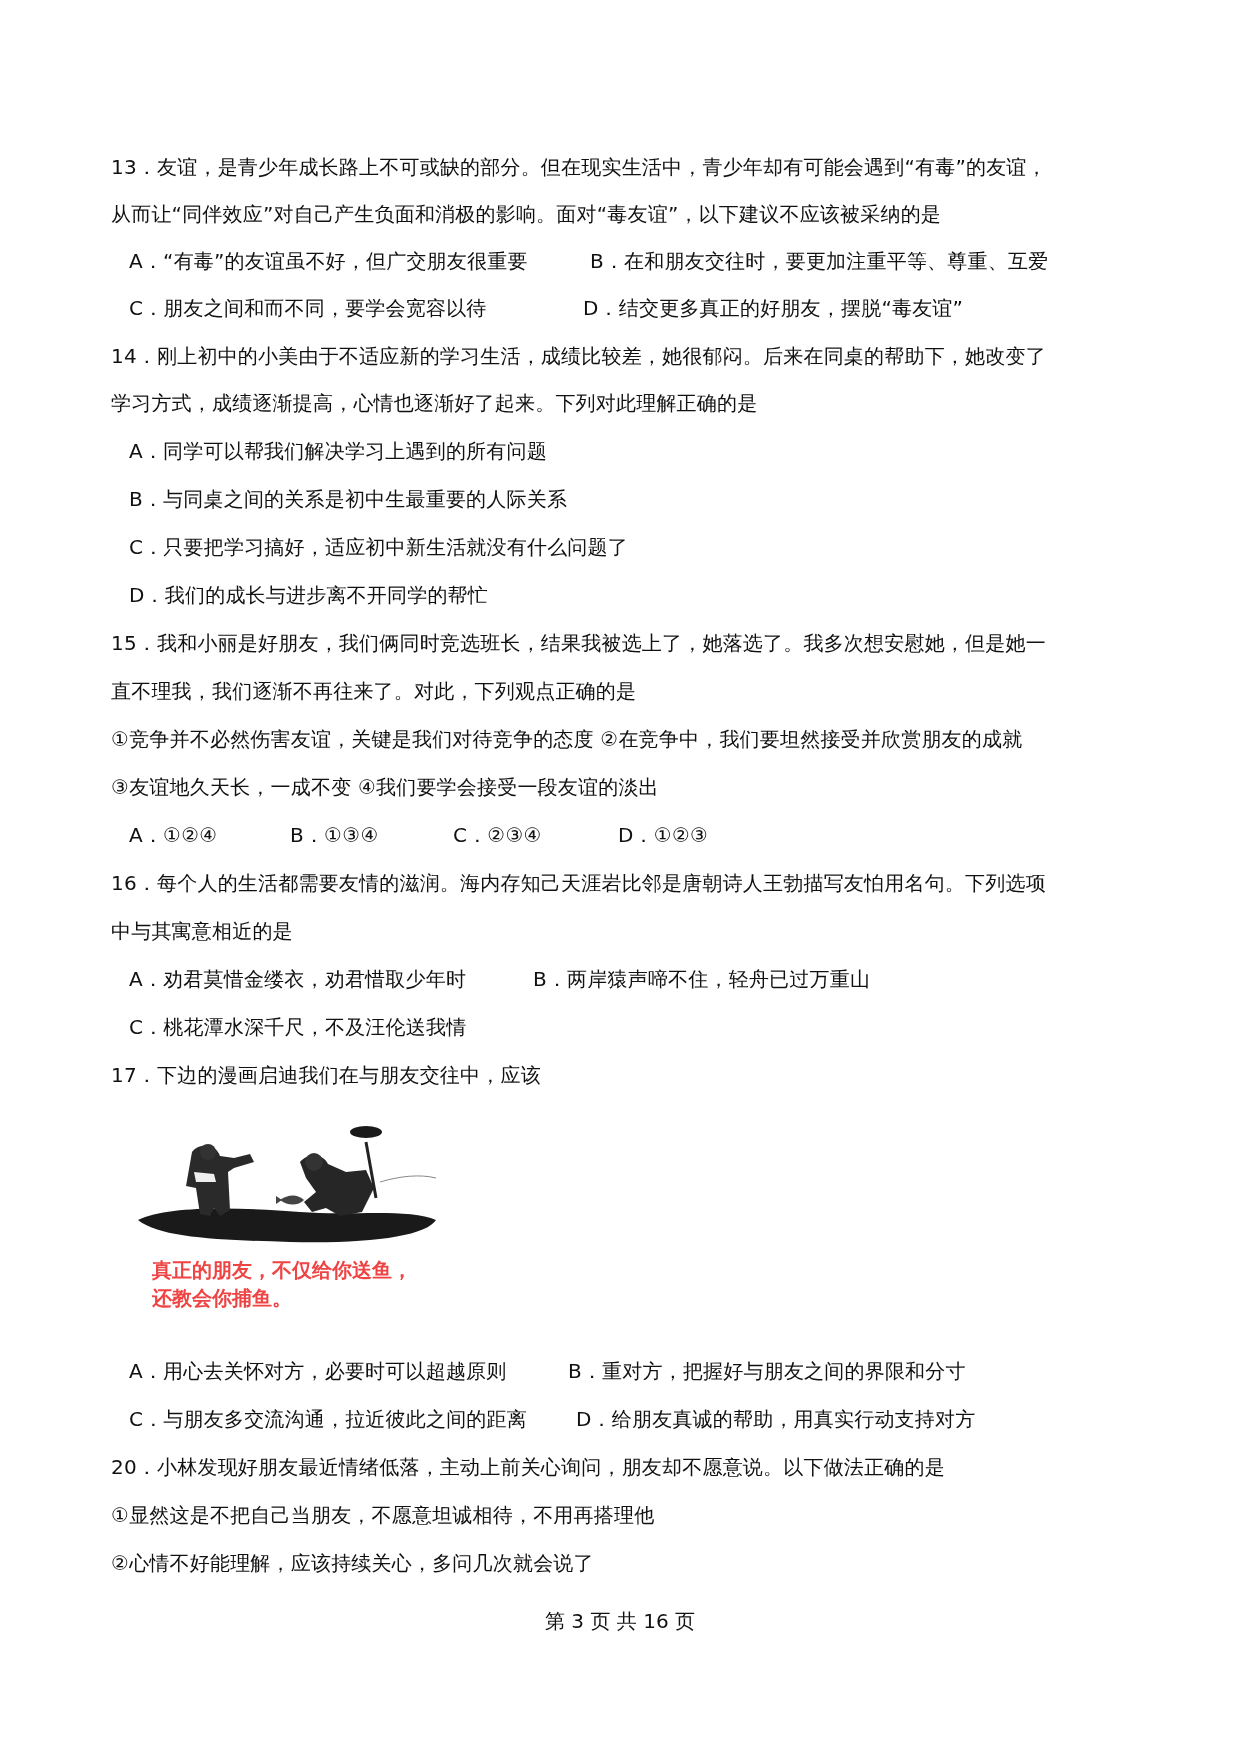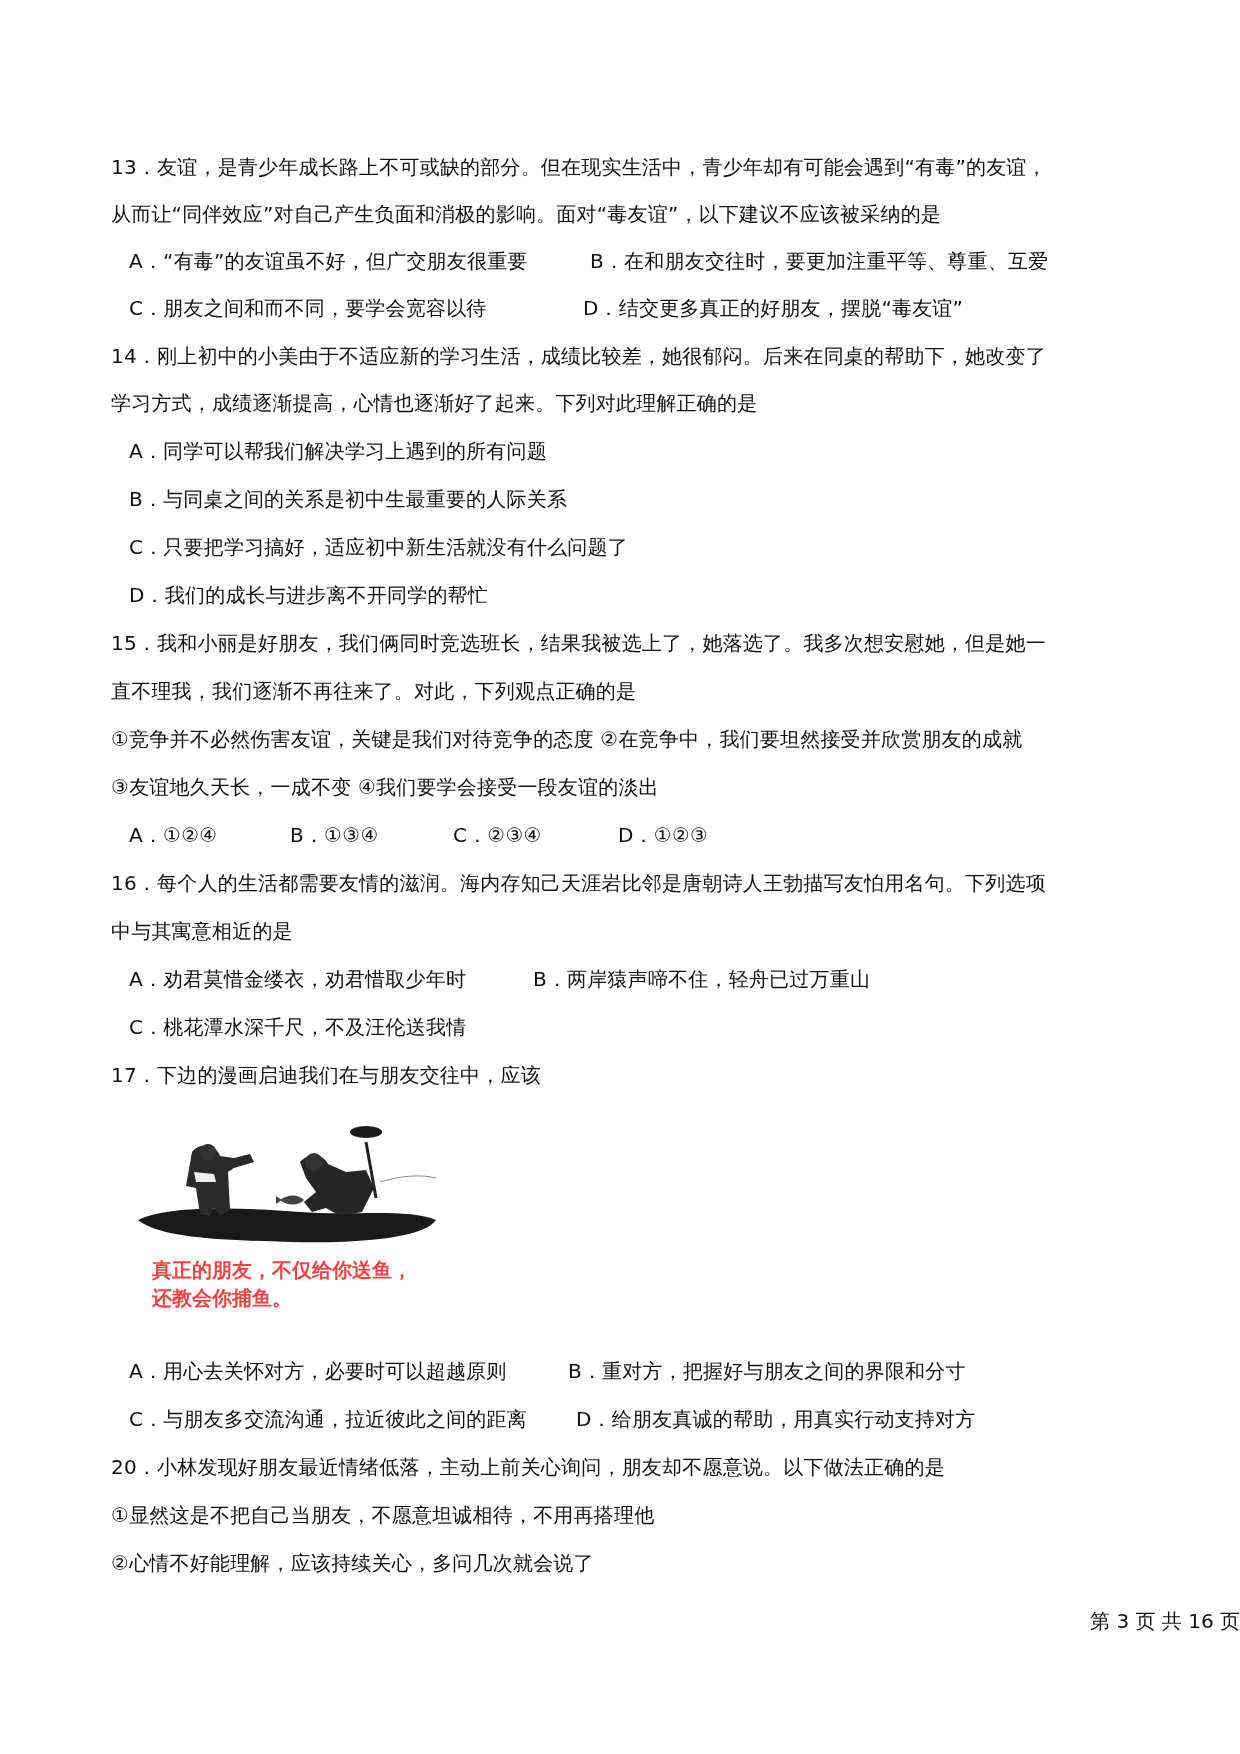--- a/index.html
+++ b/index.html
@@ -4,21 +4,21 @@
 <style>
   html, body { margin: 0; padding: 0; background: #ffffff; }
   body { width: 1240px; height: 1754px; position: relative; overflow: hidden;
          font-family: "DejaVu Sans", "Liberation Sans", sans-serif; color: #111; }
   .page { position: absolute; left: 0; top: 0; width: 1240px; height: 1754px; }
   .line { position: absolute; left: 111px; font-size: 20px; line-height: 28px; white-space: nowrap; letter-spacing: 0.2px; }
   .opt { left: 129px; }
   .opt2 { position: absolute; white-space: nowrap; }
   .comic { position: absolute; left: 130px; top: 1112px; width: 318px; height: 212px; }
   .comic-cap { position: absolute; left: 22px; font-size: 20px; font-weight: bold; line-height: 24px; color: #ef4444; font-family: "DejaVu Sans", sans-serif; }
-  .footer { position: absolute; top: 1607px; left: 0; width: 1240px; text-align: right; font-size: 20px; line-height: 28px; }
+  .footer { position: absolute; top: 1607px; left: 0; width: 1240px; text-align: center; font-size: 20px; line-height: 28px; }
 </style>
 </head>
 <body>
 
 <div class="page">
 
   <div class="line" style="top:153px">13．友谊，是青少年成长路上不可或缺的部分。但在现实生活中，青少年却有可能会遇到“有毒”的友谊，</div>
   <div class="line" style="top:200px">从而让“同伴效应”对自己产生负面和消极的影响。面对“毒友谊”，以下建议不应该被采纳的是</div>
   <div class="line opt" style="top:247px">A．“有毒”的友谊虽不好，但广交朋友很重要</div>
   <div class="opt2 line" style="top:247px; left:590px">B．在和朋友交往时，要更加注重平等、尊重、互爱</div>

